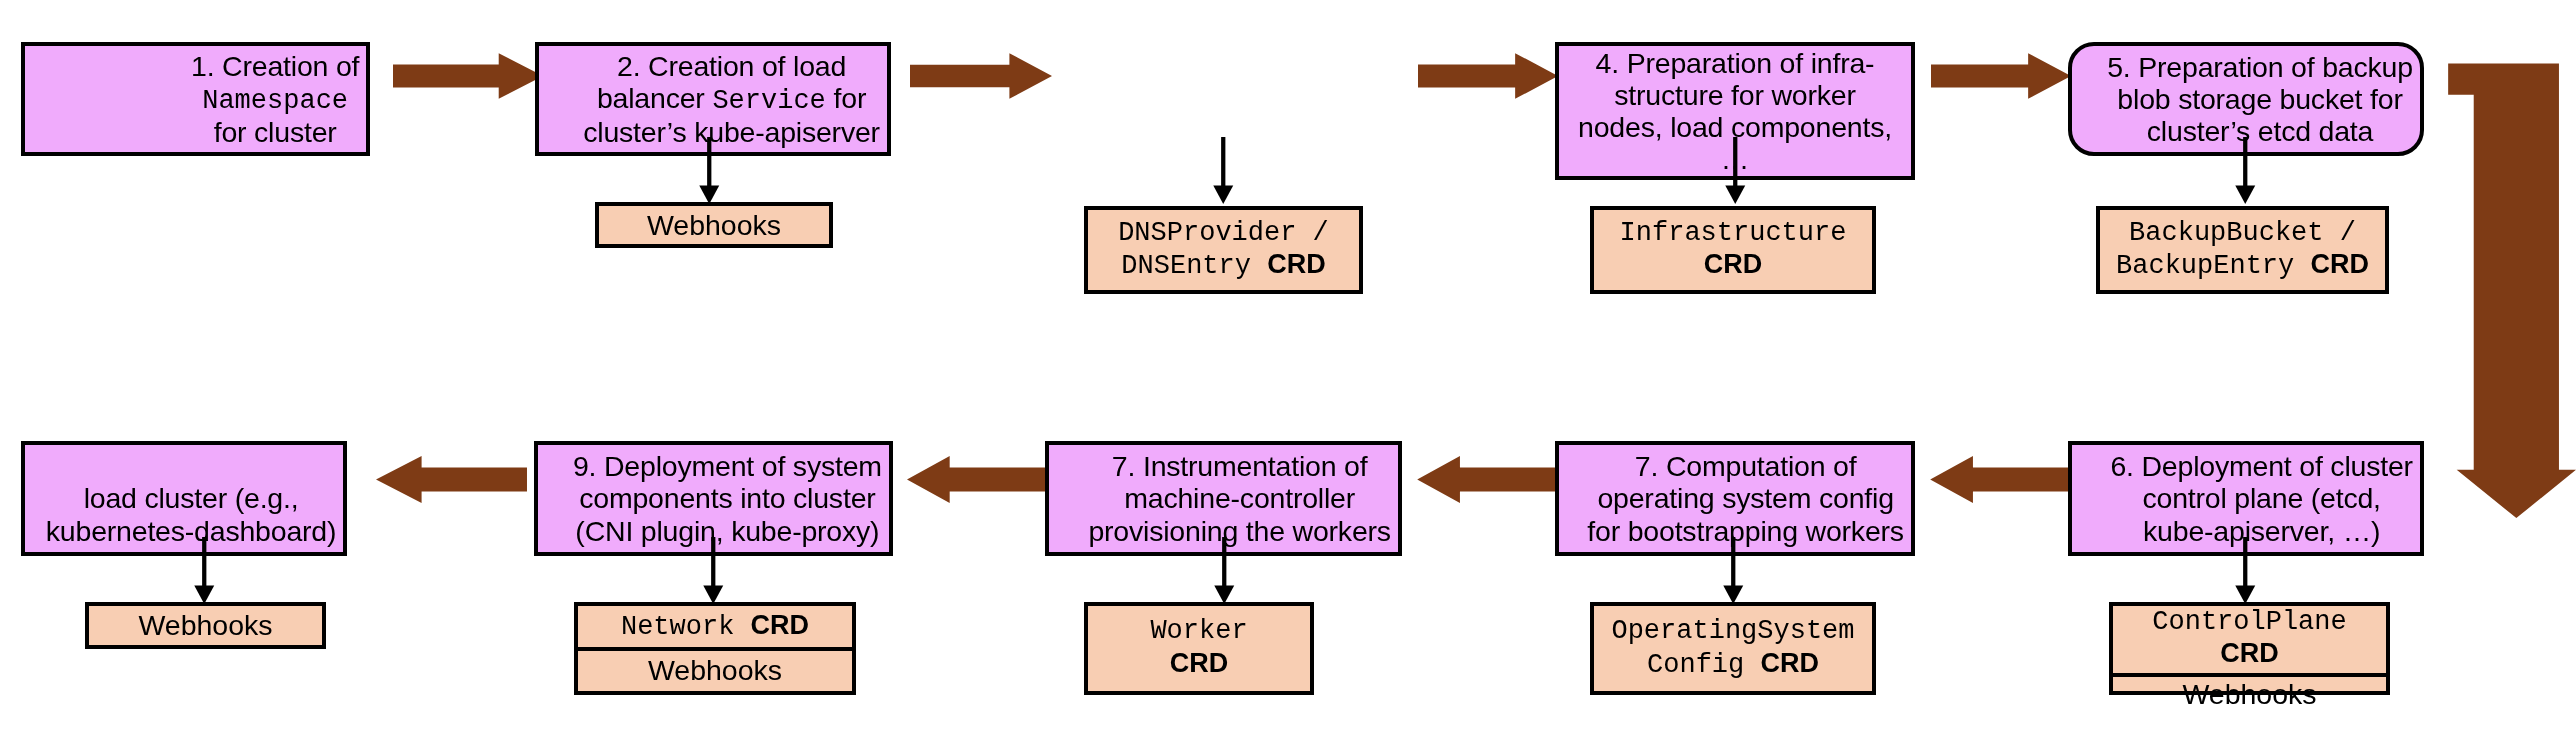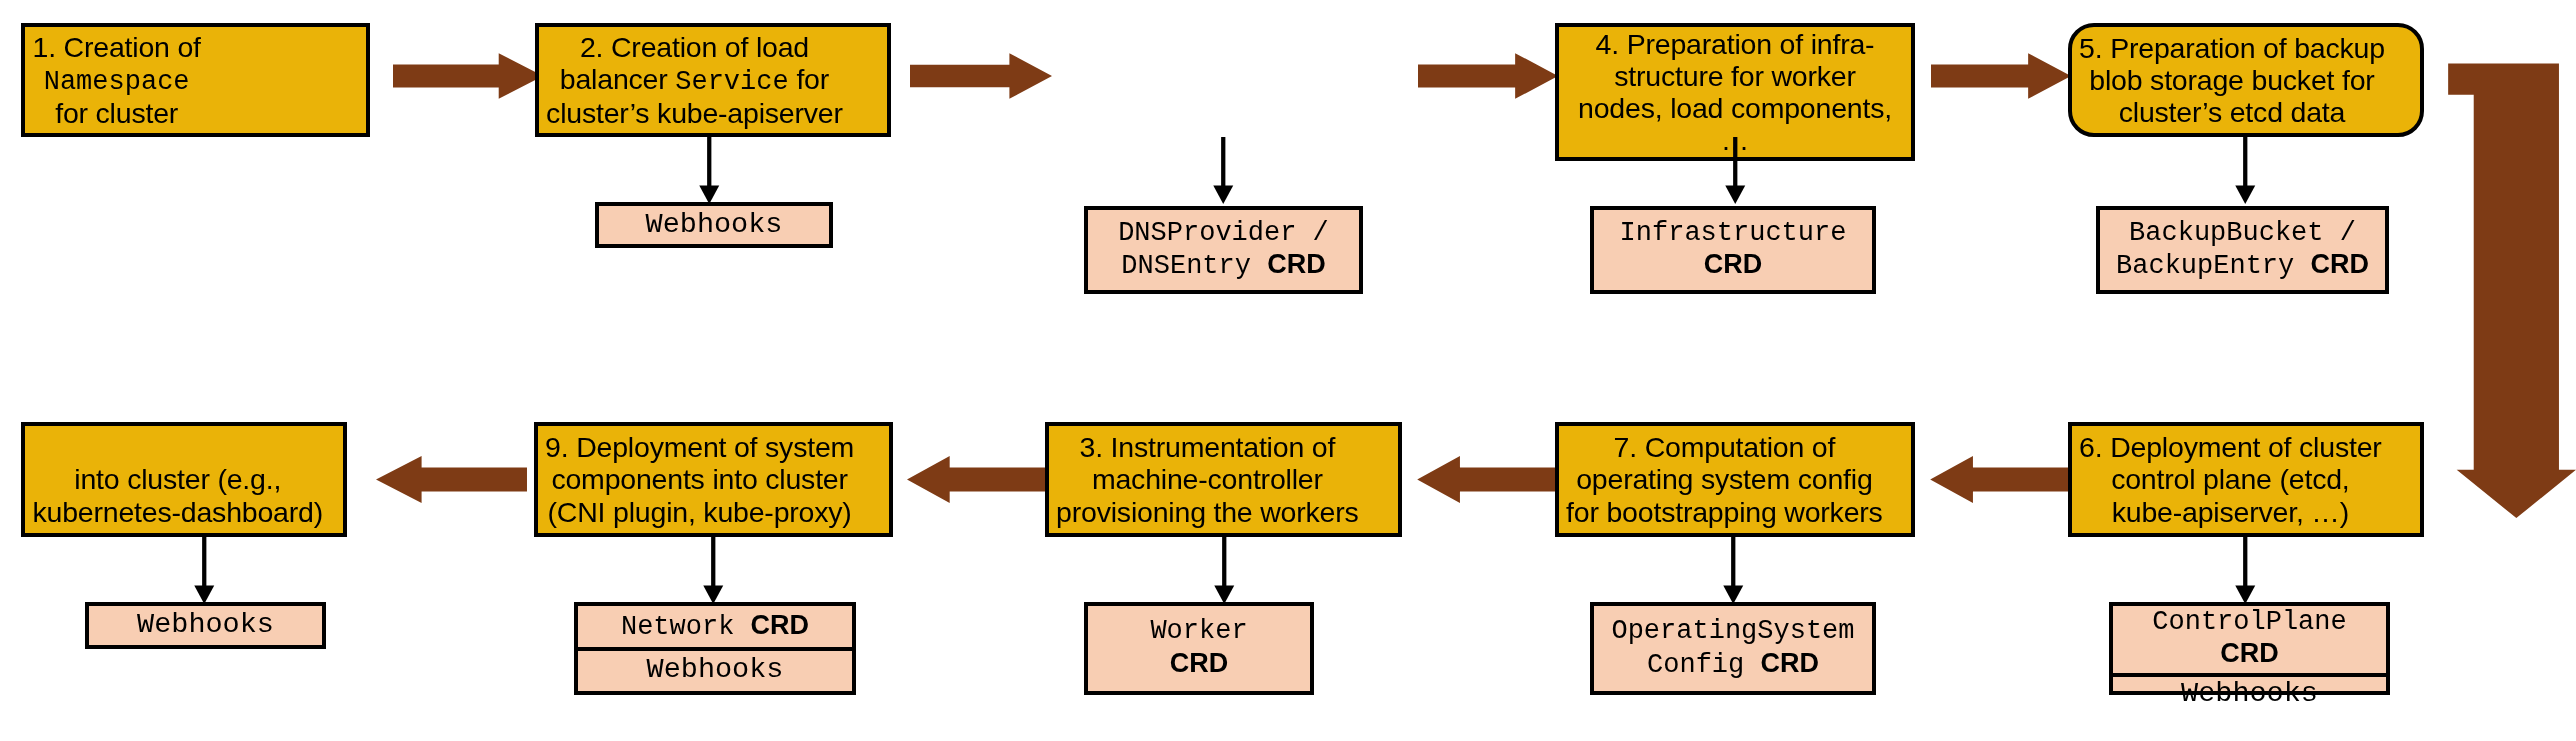--- a/index.html
+++ b/index.html
@@ -17,27 +17,28 @@
     width: 2576px;
     height: 742px;
     background: #ffffff;
     overflow: hidden;
   }
 
   
   .step-box {
     position: absolute;
     box-sizing: border-box;
-    background: #eab308;
+    background: #f0abfc;
     border: 4.3px solid #000000;
     display: flex;
     align-items: center;
-    justify-content: flex-start;
+    justify-content: flex-end;
     text-align: center;
     padding: 2.8px 7.1px;
+    margin-top: 19px;
   }
   .step-text {
     font-family: "Liberation Sans", sans-serif;
     font-size: 28.5px;
     line-height: 1.13;
     color: #000000;
     letter-spacing: -0.2px;
     white-space: pre-line;
   }
   .mono {
@@ -70,21 +71,21 @@
     font-size: 27px;
     line-height: 1.15;
     color: #000000;
     white-space: pre-line;
   }
   .res-text.mono-text {
     font-family: "Liberation Mono", monospace;
     letter-spacing: 0px;
   }
   .res-text.sans-text {
-    font-family: Liberation Mono, monospace;
+    font-family: Liberation Sans, sans-serif;
     font-size: 28.5px;
   }
   .crd-tag {
     font-family: "Liberation Sans", sans-serif;
     font-weight: bold;
     font-size: 27px;
   }
 
   
   .block-arrow {
@@ -183,37 +184,37 @@
   </svg>
 
   <div class="res-box" style="left:2096px; top:206px; width:293px; height:88px;">
     <div class="res-row">
       <span class="res-text mono-text"><span>BackupBucket /
 BackupEntry </span><span class="crd-tag">CRD</span></span>
     </div>
   </div>
 
   <div class="step-box" style="left:21.4px; top:422px; width:326px; height:115px;">
-    <div class="step-text"><br><span>into cluster (e.g.,</span><br><span>kubernetes-dashboard)</span></div>
+    <div class="step-text"><br><span>load cluster (e.g.,</span><br><span>kubernetes-dashboard)</span></div>
   </div>
 
   <svg class="block-arrow" style="left:376px; top:456px;" width="151" height="47" viewBox="0 0 212 66">
     <polygon points="0,33 64,0 64,16 212,16 212,50 64,50 64,66" fill="#7E3B15"></polygon>
   </svg>
 
   <div class="step-box" style="left:534px; top:422px; width:359px; height:115px;">
     <div class="step-text"><span>9. Deployment of system</span><br><span>components into cluster</span><br><span>(CNI plugin, kube-proxy)</span></div>
   </div>
 
   <svg class="block-arrow" style="left:907px; top:456px;" width="138" height="47" viewBox="0 0 194 66">
     <polygon points="0,33 60,0 60,16 194,16 194,50 60,50 60,66" fill="#7E3B15"></polygon>
   </svg>
 
   <div class="step-box" style="left:1045px; top:422px; width:357px; height:115px;">
-    <div class="step-text"><span>3. Instrumentation of</span><br><span>machine-controller</span><br><span>provisioning the workers</span></div>
+    <div class="step-text"><span>7. Instrumentation of</span><br><span>machine-controller</span><br><span>provisioning the workers</span></div>
   </div>
 
   <svg class="block-arrow" style="left:1417px; top:456px;" width="140" height="47" viewBox="0 0 196 66">
     <polygon points="0,33 60,0 60,16 196,16 196,50 60,50 60,66" fill="#7E3B15"></polygon>
   </svg>
 
   <div class="step-box" style="left:1555px; top:422px; width:360px; height:115px;">
     <div class="step-text"><span>7. Computation of</span><br><span>operating system config</span><br><span>for bootstrapping workers</span></div>
   </div>
 

